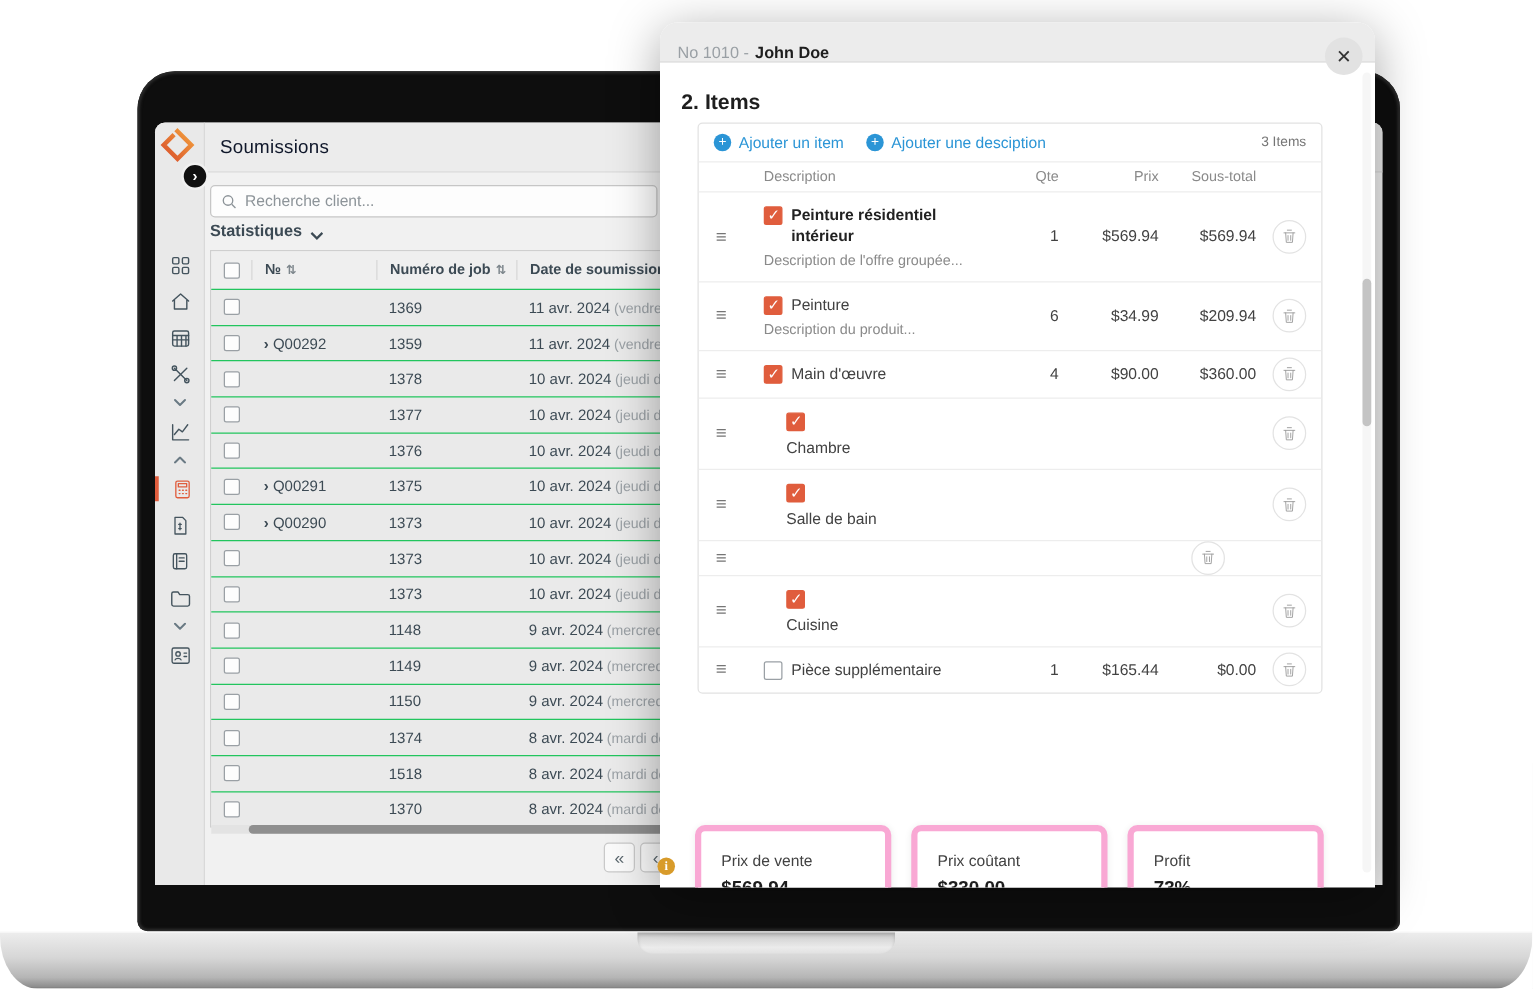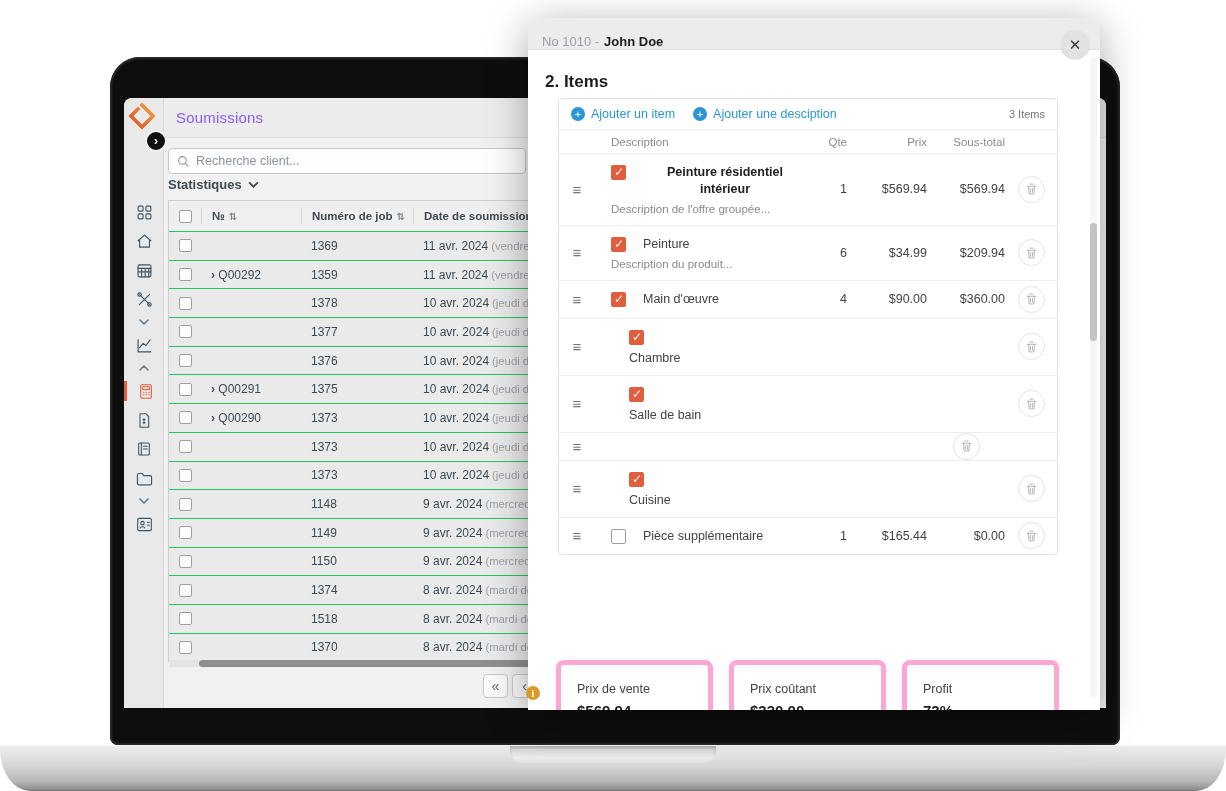--- a/index.html
+++ b/index.html
@@ -16,40 +16,40 @@
         border-top:1px solid #f8f8f8;border-radius:0 0 30px 30px / 0 0 42px 42px;}
   .notch{position:absolute;left:50%;top:0;width:206px;height:17px;margin-left:-103px;
          background:linear-gradient(#cfcfcf,#ececec 70%,#e2e2e2);
          border-radius:0 0 12px 12px;box-shadow:inset 0 2px 3px rgba(0,0,0,.18);}
 
   
   .app{position:absolute;left:124px;top:98px;width:982px;height:610px;background:#f1f1f1;
        border-radius:8px 8px 0 0;overflow:hidden;}
   .app-header{position:absolute;left:40px;top:0;right:0;height:40px;background:#ececec;
               border-bottom:1px solid #dcdcdc;display:flex;align-items:center;}
-  .app-title{font-size:15px;color:#8b5cf6;margin-left:12px;letter-spacing:.2px;}
+  .app-title{font-size:15px;color:#0f172a;margin-left:12px;letter-spacing:.2px;}
   .side-rail{position:absolute;left:0;top:0;width:40px;height:610px;background:#e9e9e9;
              border-right:1px solid #d9d9d9;}
   .logo{position:absolute;left:4px;top:4px;width:28px;height:28px;}
   .expand-btn{position:absolute;left:21px;top:32px;width:22px;height:22px;border-radius:50%;
               background:#101010;border:2px solid #f0f0f0;color:#fff;display:flex;
               align-items:center;justify-content:center;font-size:12px;font-weight:bold;z-index:3;}
   .side-icons{position:absolute;left:0;top:104px;width:40px;display:flex;flex-direction:column;
               align-items:center;gap:9px;}
   .side-item{width:40px;height:20px;display:flex;align-items:center;justify-content:center;}
   .side-item svg{stroke:#44545e;fill:none;stroke-width:1.6;stroke-linecap:round;stroke-linejoin:round;}
   .side-item.chev{height:8px;}
   .side-item.chev svg{stroke:#6a7a84;}
   .side-item.active{border-left:3px solid #e05d3d;}
   .side-item.active svg{stroke:#e05d3d;}
 
   .search-box{position:absolute;left:44px;top:50px;width:358px;height:26px;background:#fdfdfd;
               border:1px solid #c6c6c6;border-radius:4px;display:flex;align-items:center;
               padding:0 8px;color:#8d9499;font-size:12.5px;gap:6px;}
-  .stats-row{position:absolute;left:44px;top:79px;display:flex;align-items:center;gap:6px;
+  .stats-row{position:absolute;left:44px;top:79px;display:flex;align-items:flex-end;gap:6px;
              font-size:13px;font-weight:bold;color:#3c4a54;}
 
   .bg-table{position:absolute;left:44px;top:102px;width:430px;border:1px solid #cfcfcf;
             background:#eaeaea;font-size:12px;color:#3c4a54;}
   .t-row{display:grid;grid-template-columns:32px 100px 112px 1fr;align-items:center;
          height:28.7px;background:#eaeaea;border-top:1px solid #22c55e;}
   .t-row.head{height:30px;background:#efefef;border-top:none;font-weight:bold;font-size:11.5px;}
   .t-row.head .hcell{border-left:1px solid #d7d7d7;height:16px;display:flex;align-items:center;
                      padding-left:10px;gap:4px;}
   .cb{width:13px;height:13px;border:1.5px solid #9aa0a5;border-radius:2px;background:#fdfdfd;
@@ -93,21 +93,21 @@
              align-items:center;font-size:11.5px;color:#8a8a8a;border-bottom:1px solid #ededed;}
   .cols-head .c-desc{padding-left:16px;}
   .num-col{text-align:right;}
 
   .item-row{display:grid;grid-template-columns:36px 212px 40px 80px 78px 1fr;align-items:center;
             border-bottom:1px solid #ededed;font-size:12.5px;color:#424242;}
   .item-row:last-child{border-bottom:none;}
   .drag{color:#757575;font-size:15px;text-align:center;}
   .icontent{padding:10px 0 10px 16px;}
   .icontent.indent{padding-left:34px;}
-  .iline{display:flex;align-items:flex-start;gap:17px;text-align:center;}
+  .iline{display:flex;align-items:flex-start;gap:7px;}
   .ckb{width:15px;height:15px;border:1.5px solid #9aa0a5;border-radius:2px;background:#fff;flex:none;margin-top:1px;}
   .ckb.on{background:#e05d3d;border-color:#e05d3d;position:relative;}
   .ckb.on::after{content:"✓";position:absolute;left:2px;top:-1px;color:#fff;font-size:12px;font-weight:bold;}
   .iname{line-height:1.35;}
   .iname.bold{font-weight:bold;color:#212121;max-width:168px;}
   .idesc{color:#8a8a8a;font-size:11.5px;margin-top:5px;}
   .stackname{margin-top:6px;color:#424242;}
   .trash-btn{width:27px;height:27px;border-radius:50%;border:1px solid #e3e3e3;background:#fff;
              display:flex;align-items:center;justify-content:center;margin:0 auto;}
   .trash-btn svg{stroke:#9e9e9e;fill:none;stroke-width:1.4;stroke-linecap:round;}

